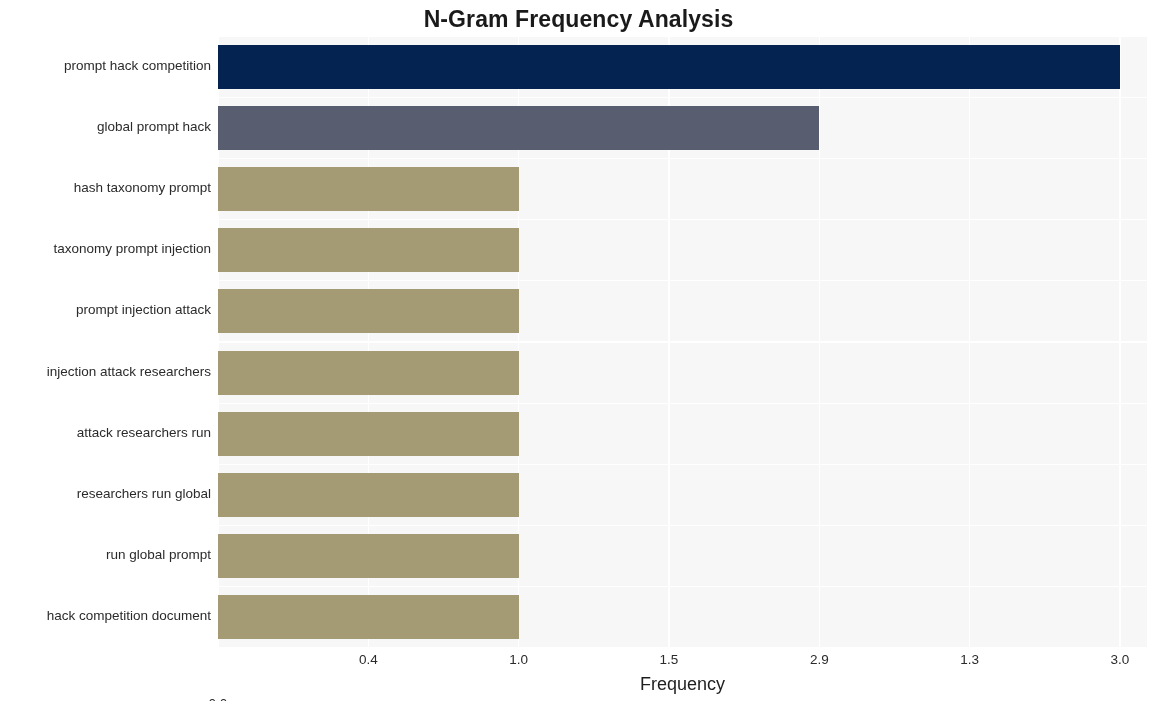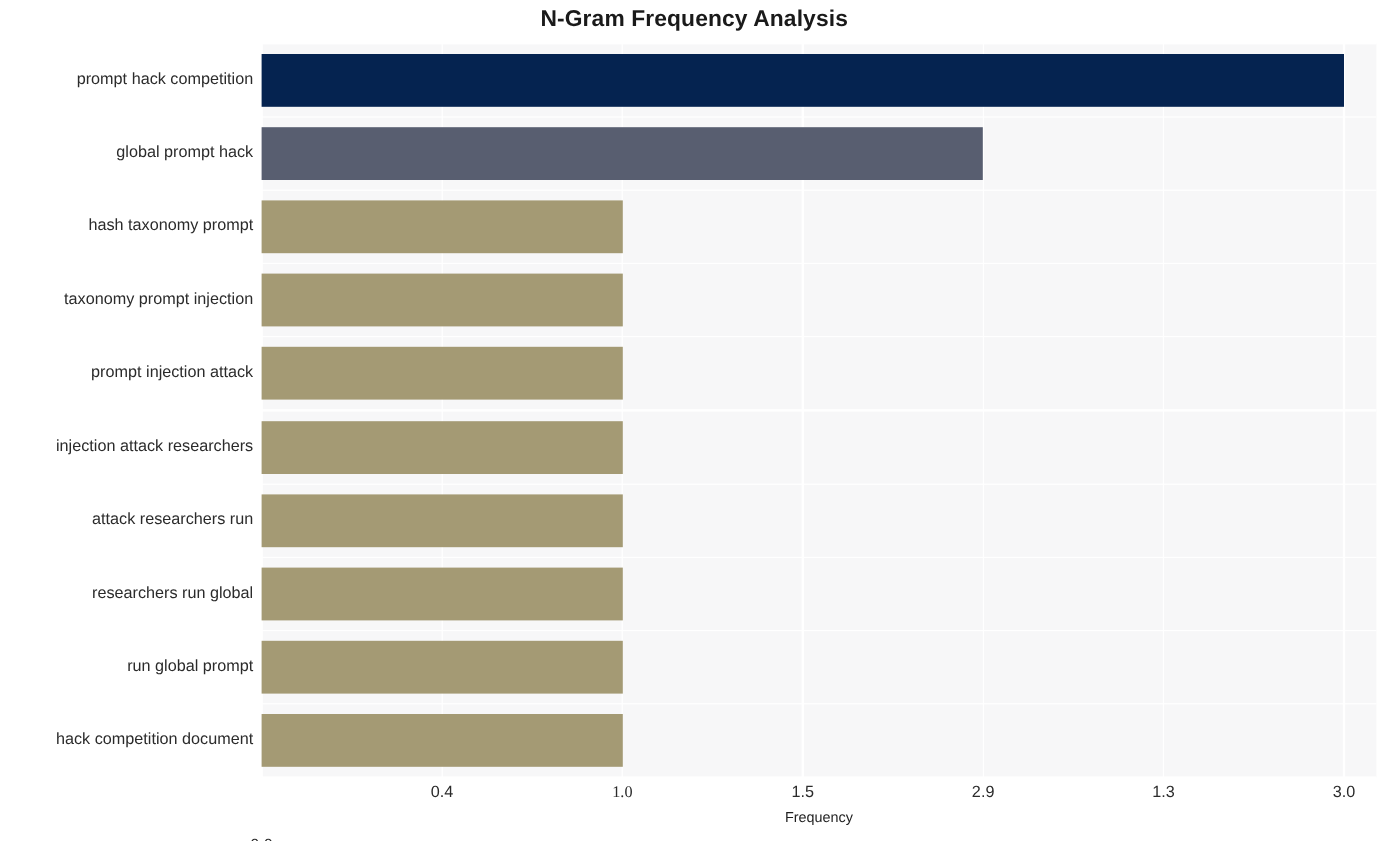--- a/index.html
+++ b/index.html
@@ -15,21 +15,21 @@
     width: 1157px;
     height: 701px;
     background: #ffffff;
   }
   #chart-title {
     position: absolute;
     left: 0;
     top: 6px;
     width: 1157px;
     text-align: center;
-    font-size: 19px;
+    font-size: 23px;
     font-weight: bold;
     color: #1a1a1a;
     letter-spacing: 0.1px;
   }
   
   #plot-area {
     position: absolute;
     left: 218px;
     top: 36px;
     width: 929px;
@@ -74,21 +74,21 @@
     text-align: center;
     font-size: 13.5px;
     color: #2b2b2b;
   }
   #xlabel {
     position: absolute;
     left: 218px;
     top: 674px;
     width: 929px;
     text-align: center;
-    font-size: 12px;
+    font-size: 18px;
     color: #1f1f1f;
   }
 </style>
 </head>
 <body>
 
 <div id="figure">
 
   <div id="chart-title">N-Gram Frequency Analysis</div>
 
@@ -137,21 +137,21 @@
       <div class="ytick" style="top: 302.4px;">prompt injection attack</div>
       <div class="ytick" style="top: 363.6px;">injection attack researchers</div>
       <div class="ytick" style="top: 424.8px;">attack researchers run</div>
       <div class="ytick" style="top: 486px;">researchers run global</div>
       <div class="ytick" style="top: 547.2px;">run global prompt</div>
       <div class="ytick" style="top: 608.4px;">hack competition document</div>
     </div>
   <div id="xtick-labels">
       <div class="xtick" style="left: 218px; margin-top: 44px;">0.0</div>
       <div class="xtick" style="left: 368.324px;">0.4</div>
-      <div class="xtick" style="left: 518.647px; font-family: Liberation Serif, serif;">1.0</div>
+      <div class="xtick" style="left: 518.647px;">1.0</div>
       <div class="xtick" style="left: 668.971px; text-align: center;">1.5</div>
       <div class="xtick" style="left: 819.294px;">2.9</div>
       <div class="xtick" style="left: 969.618px;">1.3</div>
       <div class="xtick" style="left: 1119.94px;">3.0</div>
     </div>
 
   <div id="xlabel">Frequency</div>
 
 </div>
 

